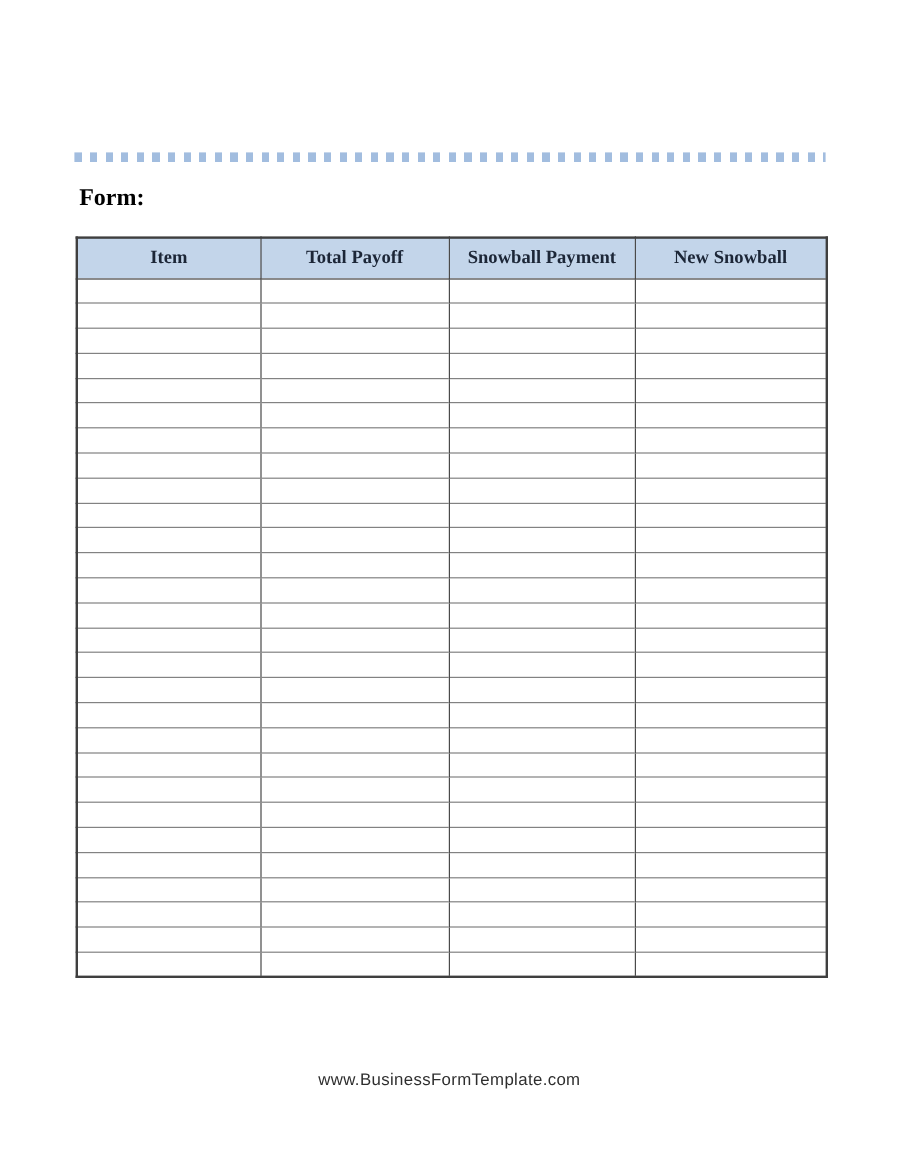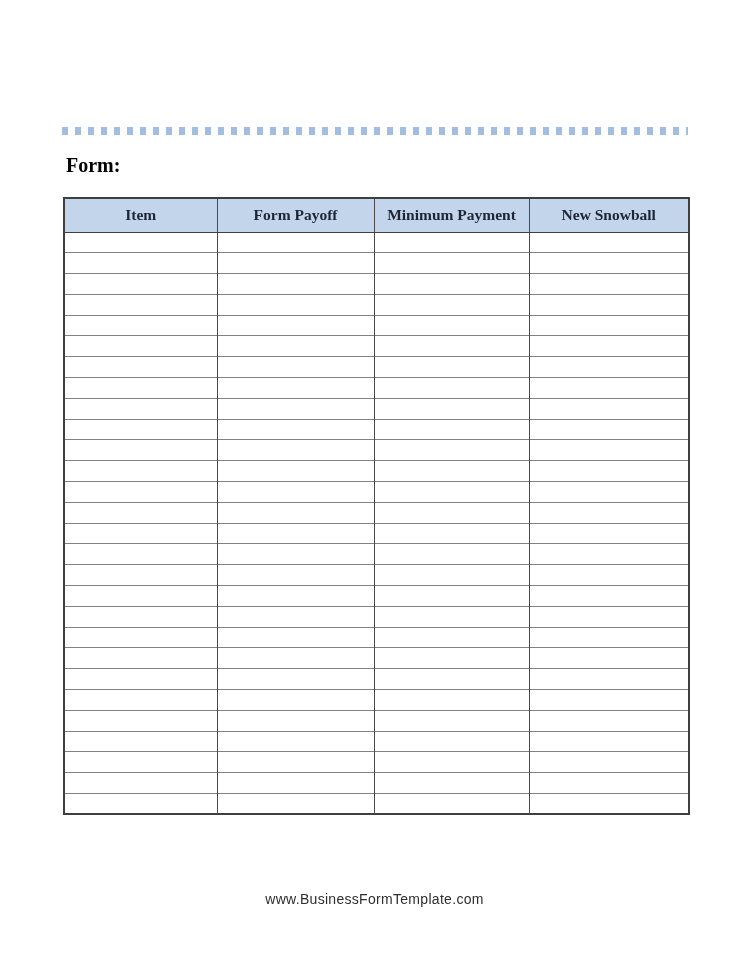--- a/index.html
+++ b/index.html
@@ -113,22 +113,22 @@
   <table class="form-table">
     <colgroup>
       <col style="width:153px">
       <col style="width:157px">
       <col style="width:155px">
       <col style="width:160px">
     </colgroup>
     <thead>
       <tr>
         <th>Item</th>
-        <th>Form Payoff</th>
-        <th>Minimum Payment</th>
+        <th>Total Payoff</th>
+        <th>Snowball Payment</th>
         <th>New Snowball</th>
       </tr>
     </thead>
     <tbody>
         <tr>
           <td></td>
           <td></td>
           <td></td>
           <td></td>
         </tr>

